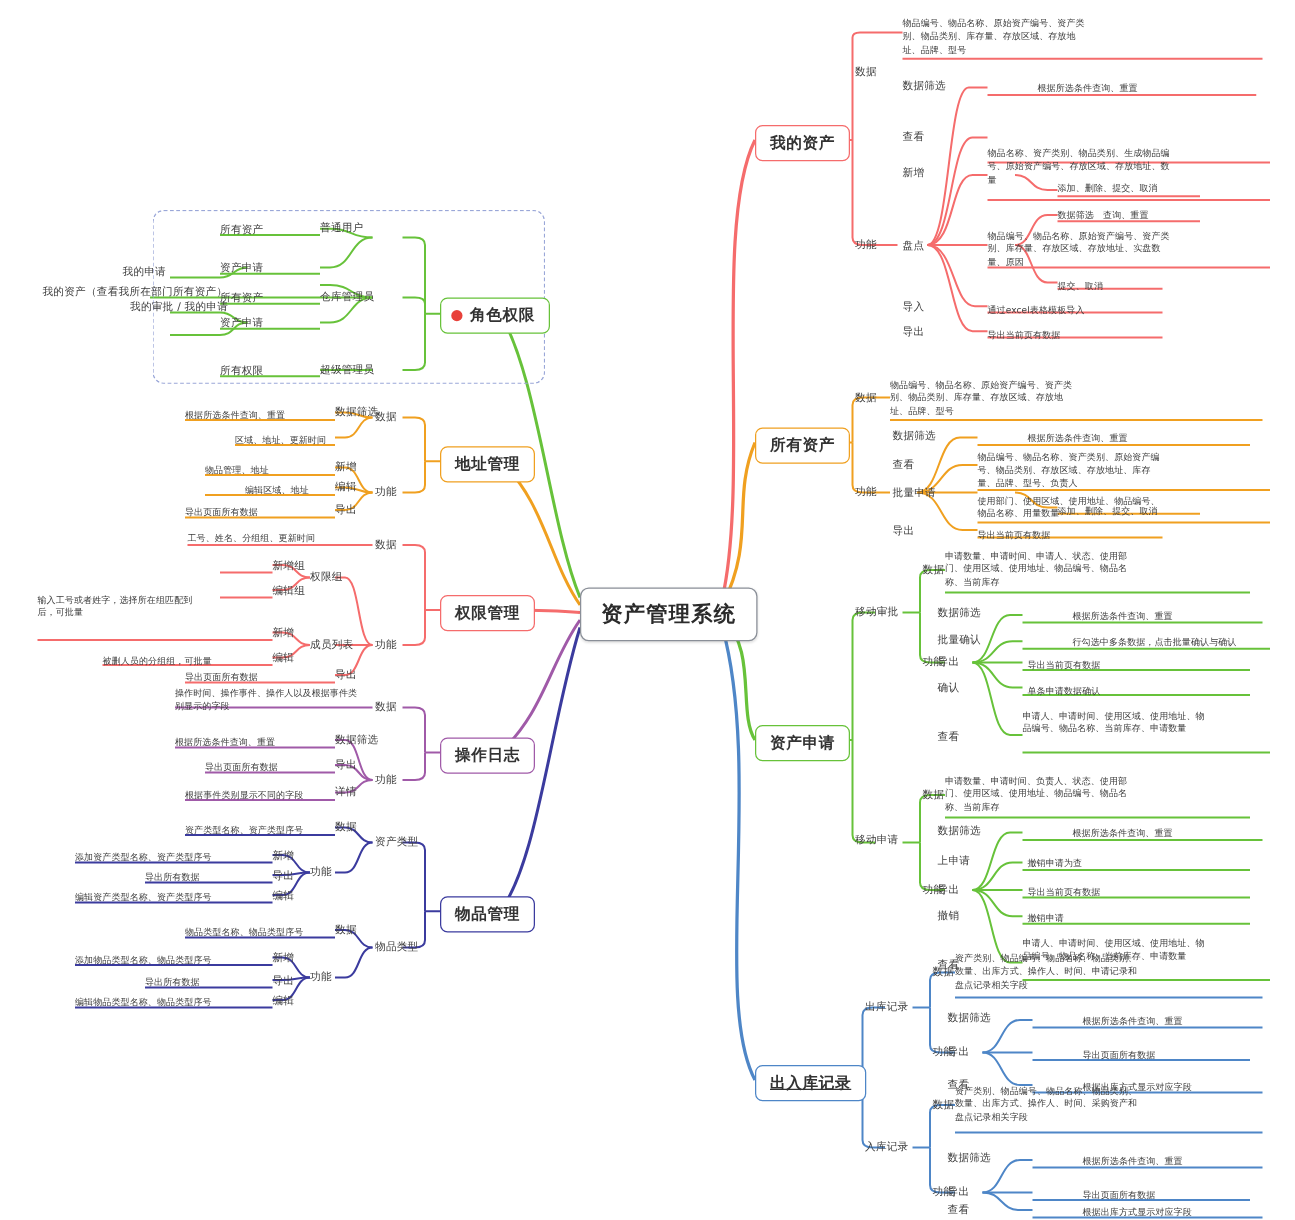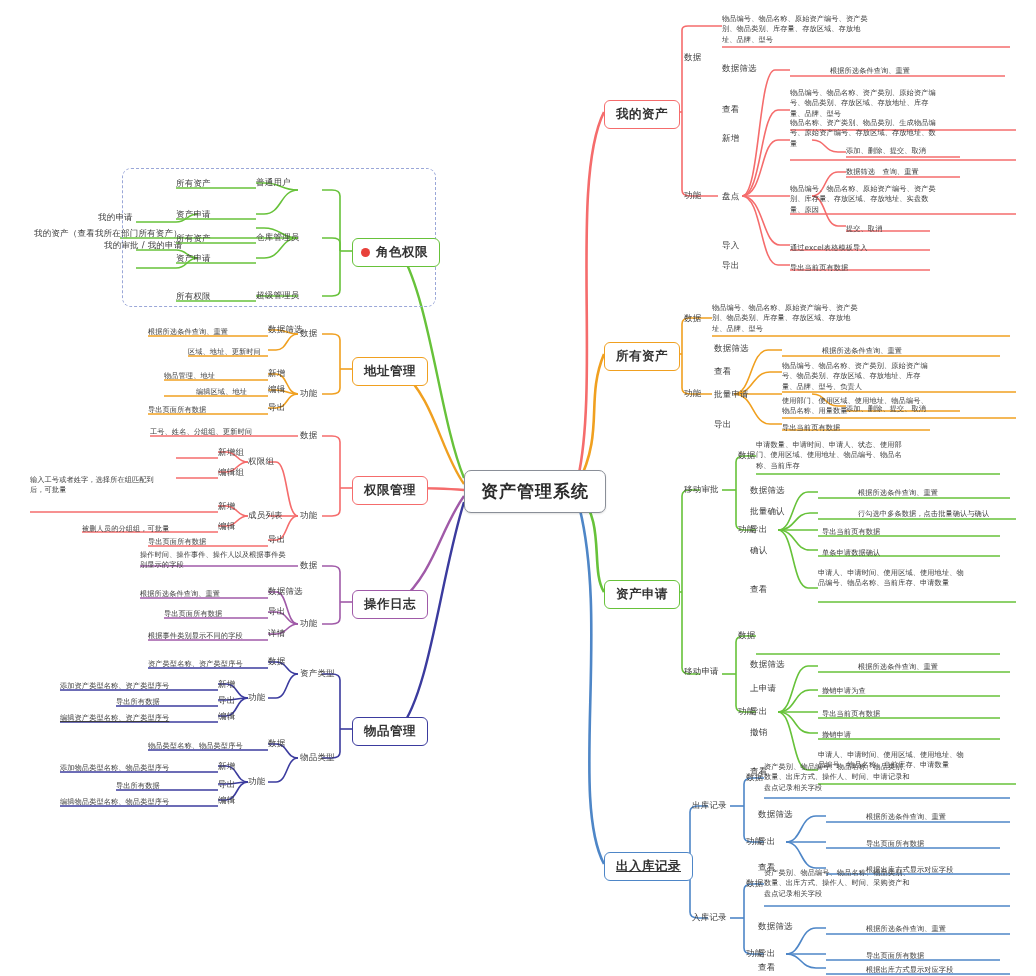--- a/index.html
+++ b/index.html
@@ -287,21 +287,20 @@
 
   <div class="node lvl2" style="left:684px;top:52px;">数据</div>
   <div class="node leaf w3" style="left:722px;top:14px;">物品编号、物品名称、原始资产编号、资产类别、物品类别、库存量、存放区域、存放地址、品牌、型号</div>
 
   <div class="node lvl2" style="left:684px;top:190px;">功能</div>
 
   <div class="node lvl2" style="left:722px;top:63px;">数据筛选</div>
   <div class="node leaf nw" style="left:830px;top:66px;">根据所选条件查询、重置</div>
 
   <div class="node lvl2" style="left:722px;top:104px;">查看</div>
-  <div class="node leaf w3" style="left:790px;top:88px;">物品编号、物品名称、资产类别、原始资产编号、物品类别、存放区域、存放地址、库存量、品牌、型号</div>
 
   <div class="node lvl2" style="left:722px;top:133px;">新增</div>
   <div class="node leaf w3" style="left:790px;top:118px;">物品名称、资产类别、物品类别、生成物品编号、原始资产编号、存放区域、存放地址、数量</div>
   <div class="node leaf nw" style="left:846px;top:146px;">添加、删除、提交、取消</div>
 
   <div class="node lvl2" style="left:722px;top:191px;">盘点</div>
   <div class="node leaf nw" style="left:846px;top:167px;">数据筛选　查询、重置</div>
   <div class="node leaf w3" style="left:790px;top:184px;">物品编号、物品名称、原始资产编号、资产类别、库存量、存放区域、存放地址、实盘数量、原因</div>
   <div class="node leaf nw" style="left:846px;top:224px;">提交、取消</div>
 
@@ -345,20 +344,21 @@
   <div class="node leaf nw" style="left:822px;top:527px;">导出当前页有数据</div>
 
   <div class="node lvl2" style="left:750px;top:545px;">确认</div>
   <div class="node leaf nw" style="left:822px;top:548px;">单条申请数据确认</div>
 
   <div class="node lvl2" style="left:750px;top:584px;">查看</div>
   <div class="node leaf w3" style="left:818px;top:568px;">申请人、申请时间、使用区域、使用地址、物品编号、物品名称、当前库存、申请数量</div>
 
   <div class="node lvl2" style="left:684px;top:666px;">移动申请</div>
   <div class="node lvl2" style="left:738px;top:630px;">数据</div>
+  <div class="node leaf w3" style="left:756px;top:620px;">申请数量、申请时间、负责人、状态、使用部门、使用区域、使用地址、物品编号、物品名称、当前库存</div>
 
   <div class="node lvl2" style="left:738px;top:706px;">功能</div>
 
   <div class="node lvl2" style="left:750px;top:659px;">数据筛选</div>
   <div class="node leaf nw" style="left:858px;top:662px;">根据所选条件查询、重置</div>
 
   <div class="node lvl2" style="left:750px;top:683px;">上申请</div>
   <div class="node leaf nw" style="left:822px;top:686px;">撤销申请为查</div>
 
   <div class="node lvl2" style="left:750px;top:706px;">导出</div>
@@ -458,21 +458,21 @@
 
   <div class="node lvl2" style="left:300px;top:668px;">资产类型</div>
   <div class="node lvl2" style="left:268px;top:656px;">数据</div>
   <div class="node leaf nw" style="left:148px;top:659px;">资产类型名称、资产类型序号</div>
   <div class="node lvl2" style="left:248px;top:692px;">功能</div>
   <div class="node lvl2" style="left:218px;top:679px;">新增</div>
   <div class="node leaf nw" style="left:60px;top:681px;">添加资产类型名称、资产类型序号</div>
   <div class="node lvl2" style="left:218px;top:695px;">导出</div>
   <div class="node leaf nw" style="left:116px;top:697px;">导出所有数据</div>
   <div class="node lvl2" style="left:218px;top:711px;">编辑</div>
-  <div class="node leaf nw" style="left:60px;top:713px;text-decoration:underline;">编辑资产类型名称、资产类型序号</div>
+  <div class="node leaf nw" style="left:60px;top:713px;">编辑资产类型名称、资产类型序号</div>
 
   <div class="node lvl2" style="left:300px;top:752px;">物品类型</div>
   <div class="node lvl2" style="left:268px;top:738px;">数据</div>
   <div class="node leaf nw" style="left:148px;top:741px;">物品类型名称、物品类型序号</div>
   <div class="node lvl2" style="left:248px;top:776px;">功能</div>
   <div class="node lvl2" style="left:218px;top:761px;">新增</div>
   <div class="node leaf nw" style="left:60px;top:763px;">添加物品类型名称、物品类型序号</div>
   <div class="node lvl2" style="left:218px;top:779px;">导出</div>
   <div class="node leaf nw" style="left:116px;top:781px;">导出所有数据</div>
   <div class="node lvl2" style="left:218px;top:795px;">编辑</div>

